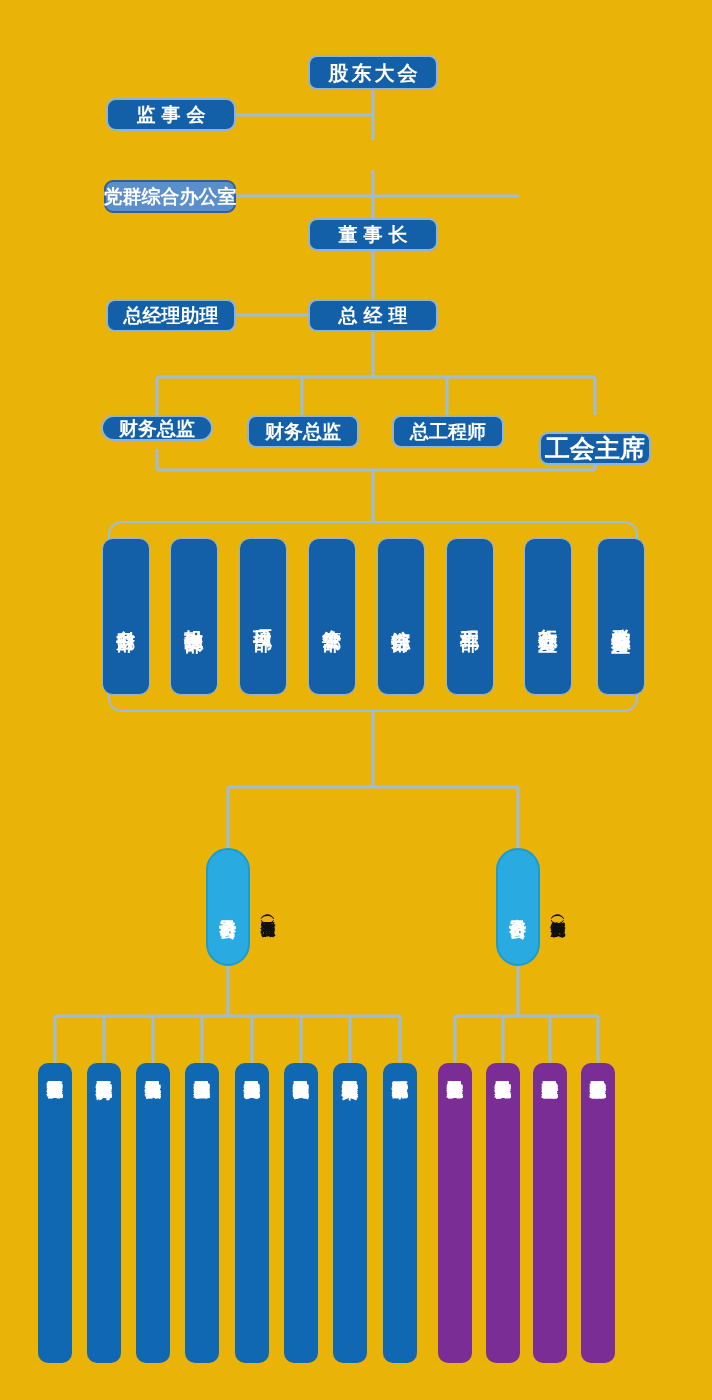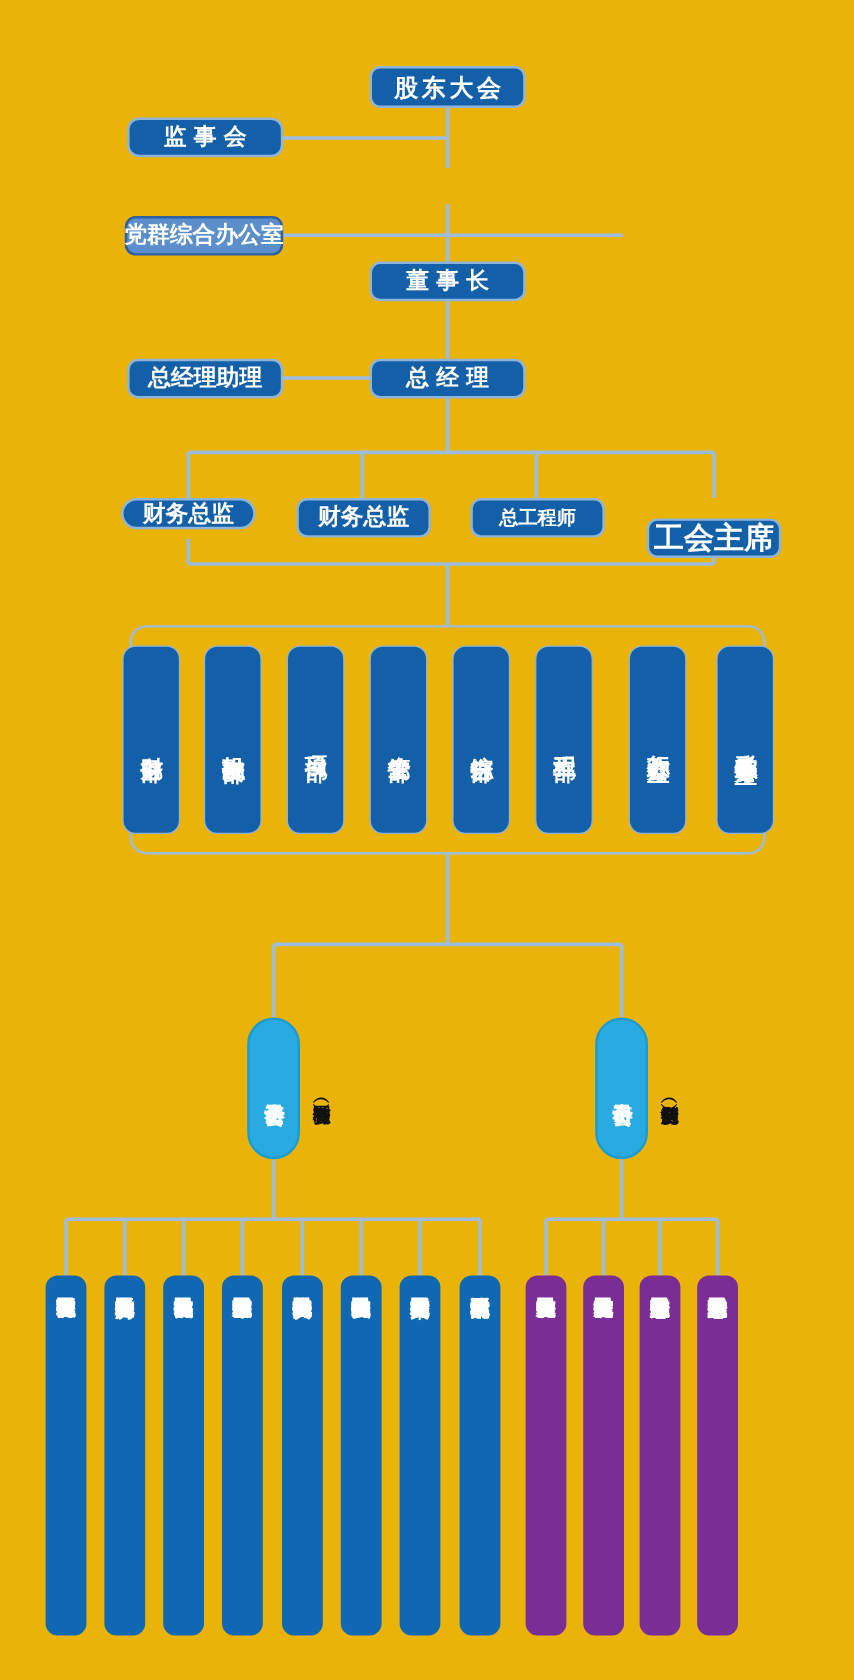--- a/index.html
+++ b/index.html
@@ -235,21 +235,21 @@
   <div class="node dark" style="left:106px; top:299px; width:130px; height:33px; font-size:19px;">
     <span class="txt">总经理助理</span>
   </div>
 
   <div class="node dark" style="left:101px; top:415px; width:112px; height:26px; font-size:19px;border-radius:15px;">
     <span class="txt">财务总监</span>
   </div>
   <div class="node dark" style="left:247px; top:415px; width:112px; height:33px; font-size:19px;">
     <span class="txt">财务总监</span>
   </div>
-  <div class="node dark" style="left:392px; top:415px; width:112px; height:33px; font-size:16px;">
+  <div class="node dark" style="left:392px; top:415px; width:112px; height:33px; font-size:19px;">
     <span class="txt">总工程师</span>
   </div>
   <div class="node dark" style="left:539px; top:432px; width:112px; height:33px; font-size:25px;">
     <span class="txt">工会主席</span>
   </div>
 
   <div class="vnode dept" style="left:102px; top:538px; width:48px; height:157px;">
     <span class="vtxt">财务部</span>
   </div>
   <div class="vnode dept" style="left:170px; top:538px; width:48px; height:157px;">

